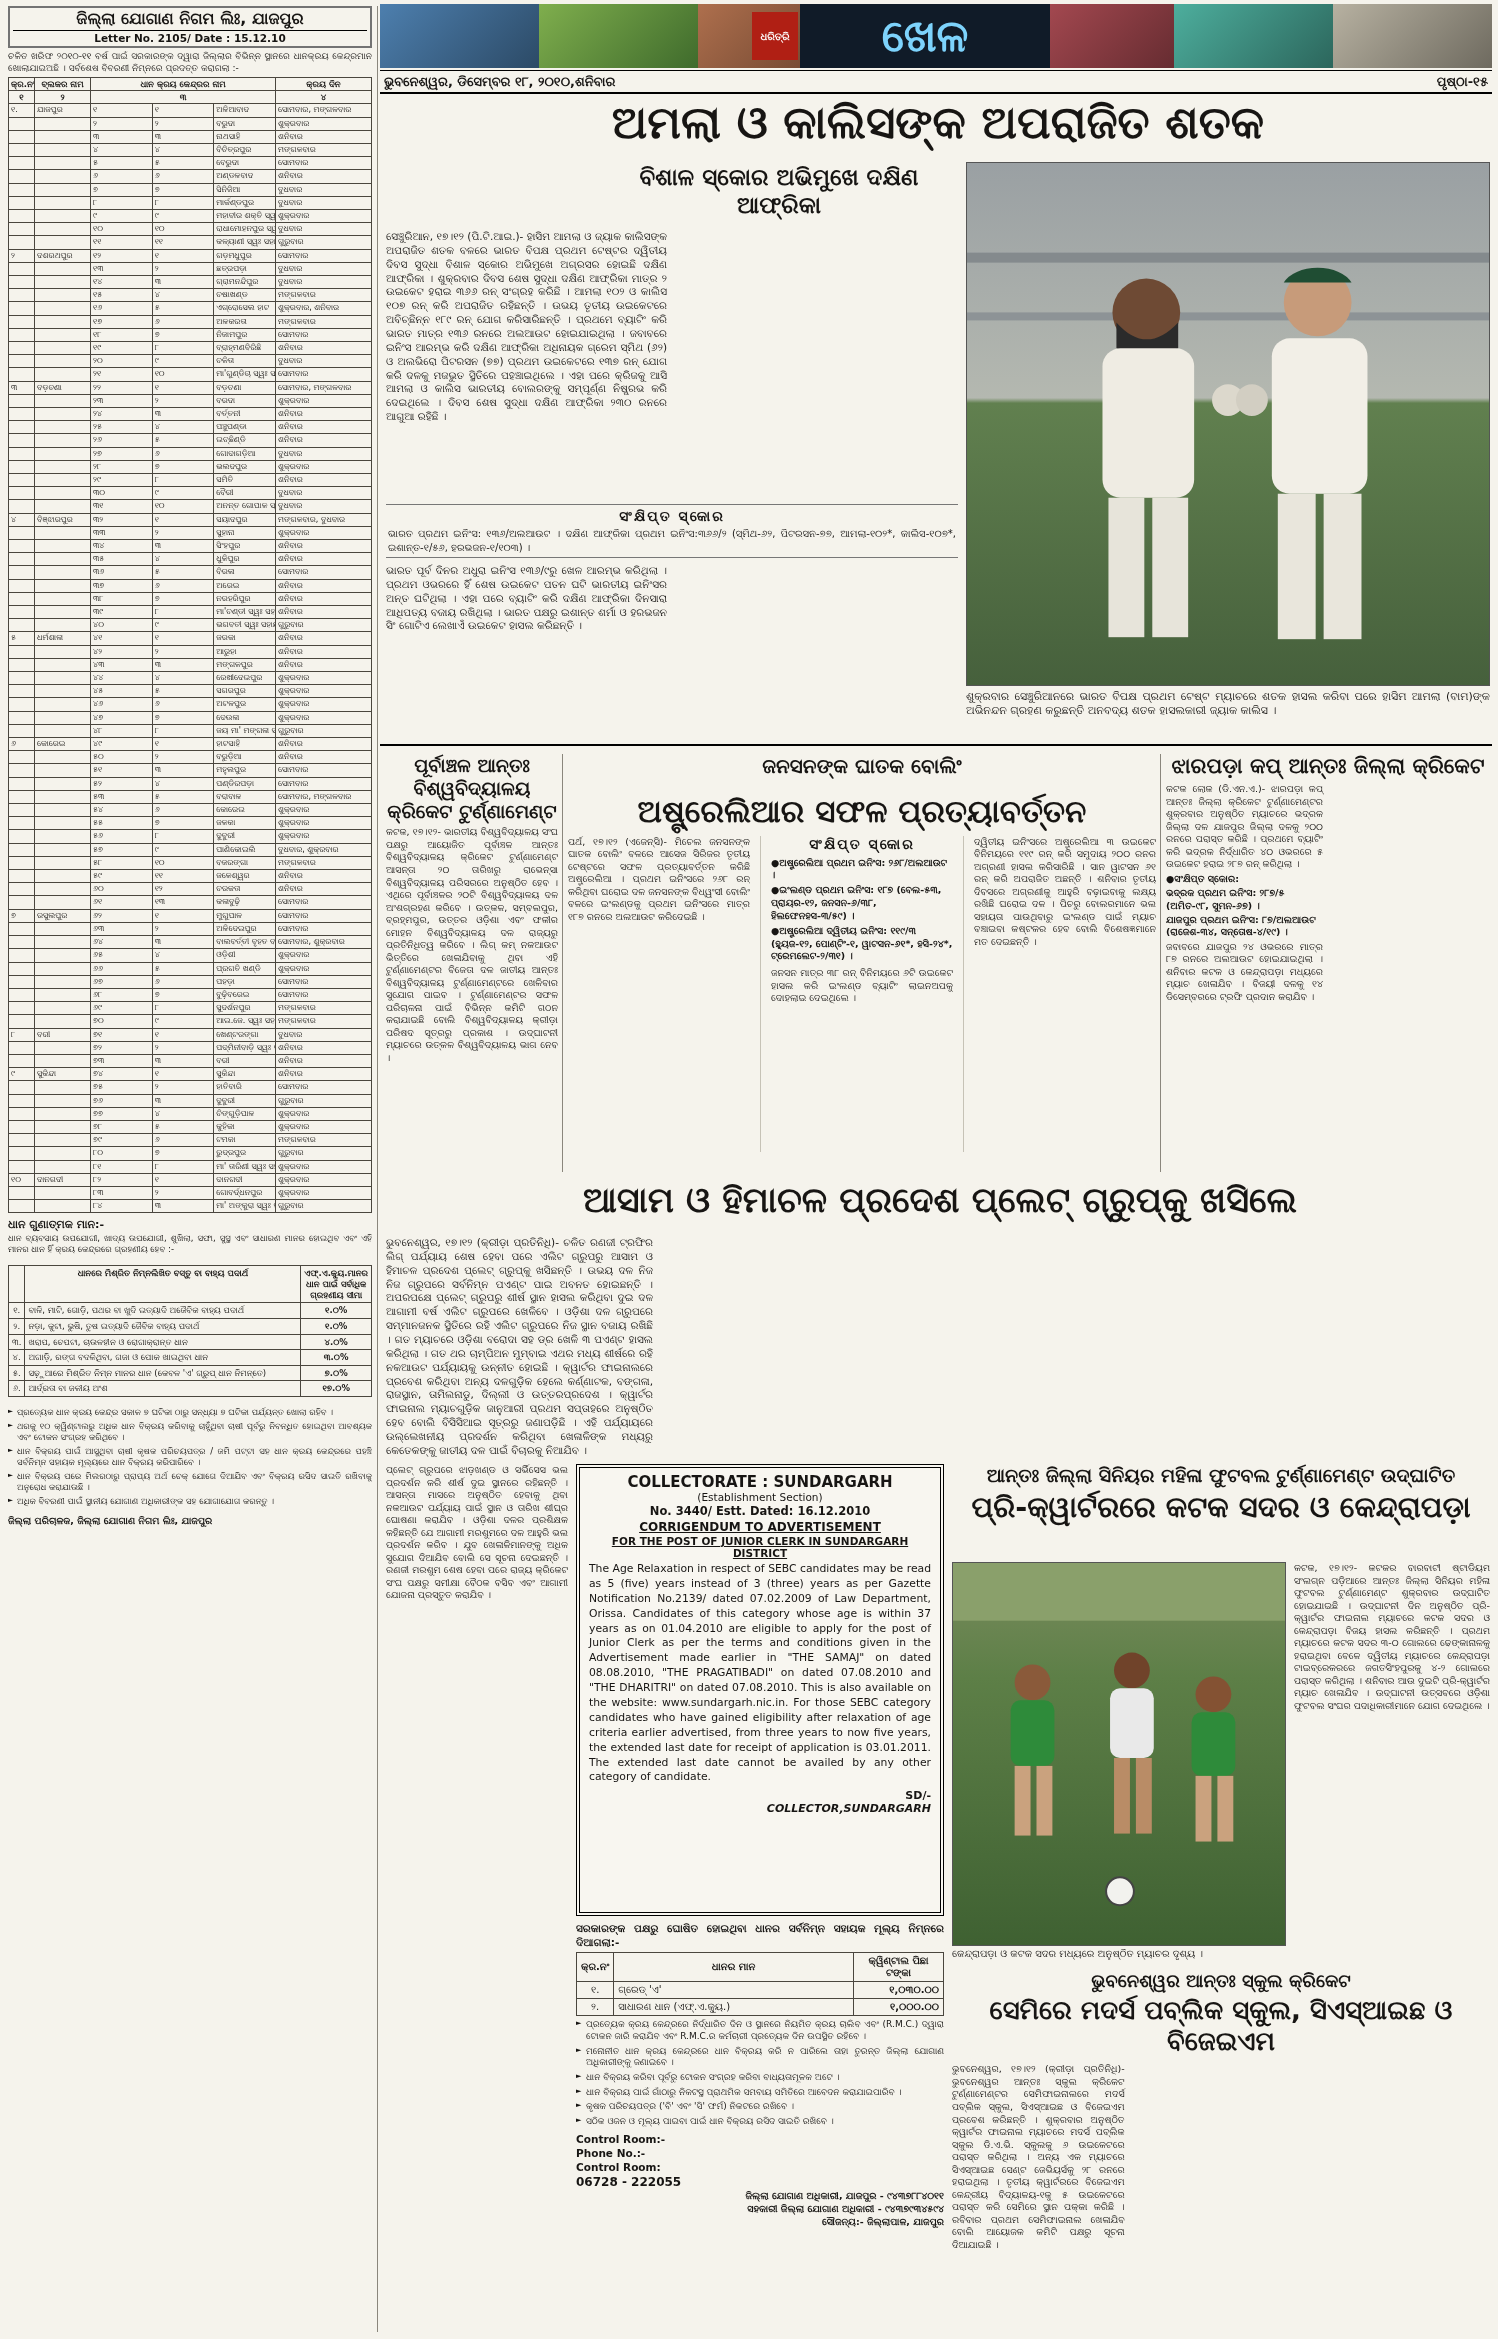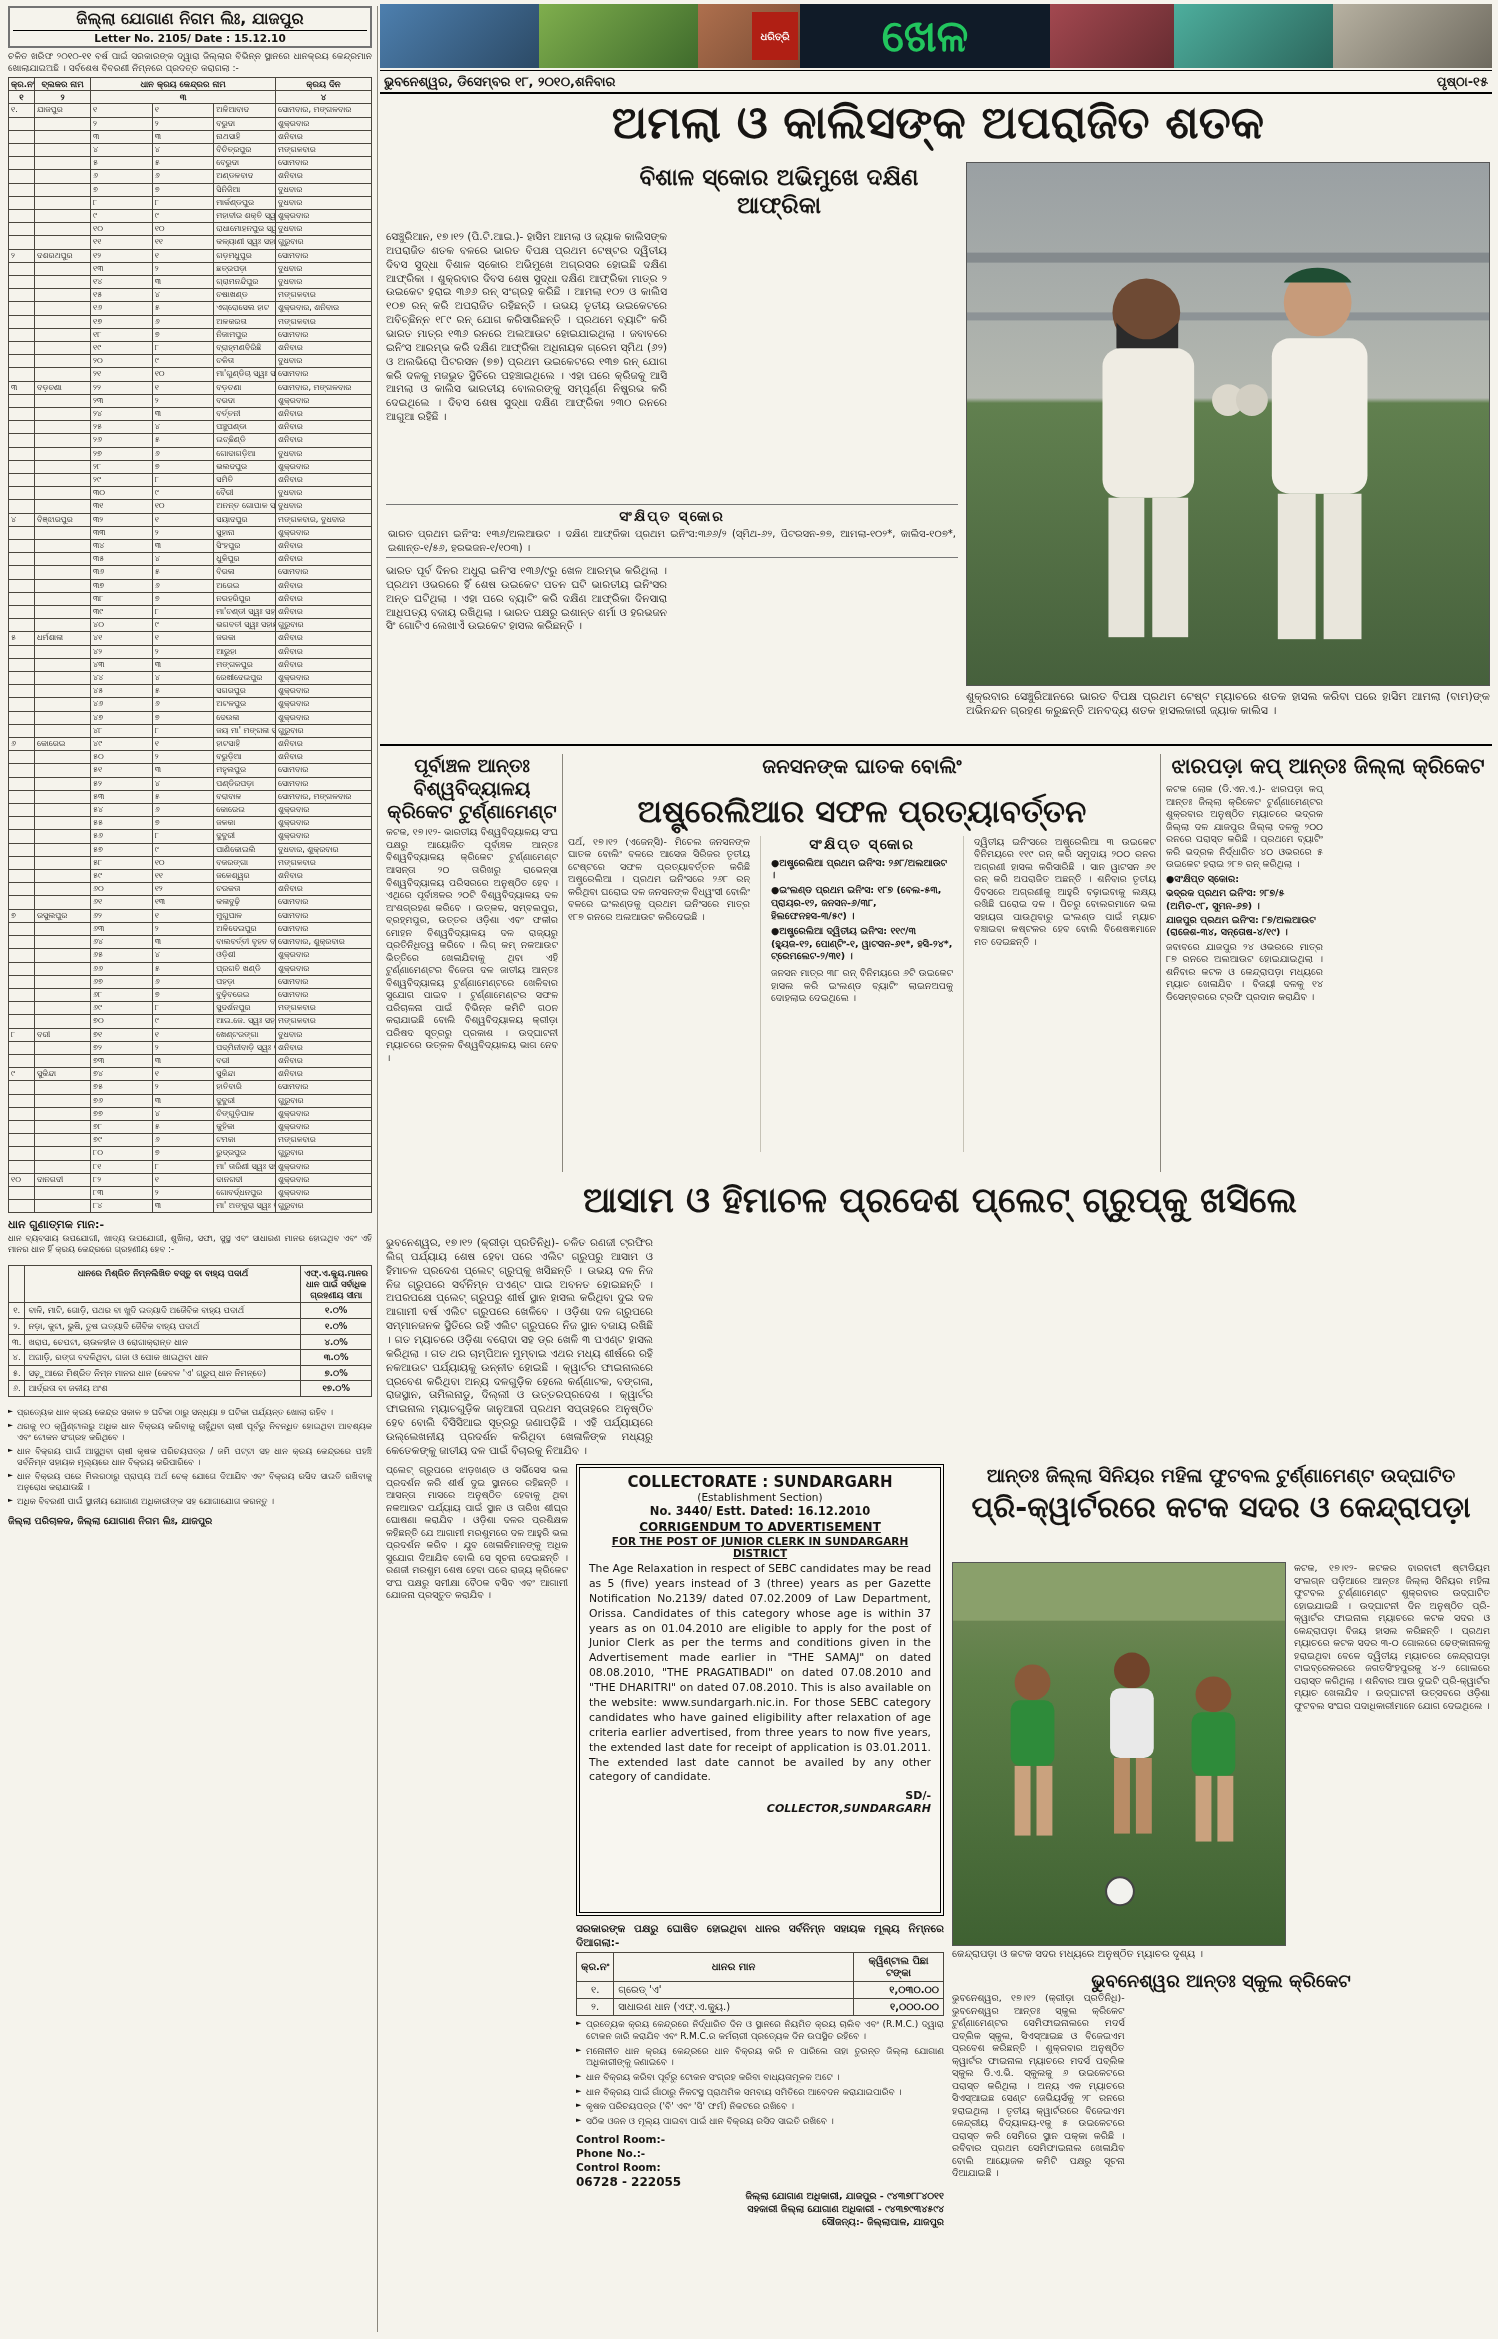--- a/index.html
+++ b/index.html
@@ -36,21 +36,21 @@
   .q-note::before { content:"►"; position:absolute; left:0; top:0; font-size:6.5px; }
   .q-sign { font-size:9.5px; font-weight:bold; text-align:left; margin-top:8px; }
   
   .masthead { position:absolute; left:380px; top:4px; width:1112px; height:64px; display:flex; overflow:hidden; background:#222; }
   .mtile { flex:1; height:100%; }
   .mt1{background:linear-gradient(135deg,#4d7fae,#2c4a66);} .mt2{background:linear-gradient(135deg,#7fae4d,#3f6b2c);}
   .mt3{background:linear-gradient(135deg,#ae6f4d,#66402c);} .mt4{background:linear-gradient(135deg,#9a9fae,#565b66);}
   .mt5{background:linear-gradient(135deg,#ae4d55,#662c31);} .mt6{background:linear-gradient(135deg,#4dae9d,#2c665c);}
   .mt7{background:linear-gradient(135deg,#b7b1a1,#6e6a5f);}
   .m-panel { position:absolute; left:420px; top:0; width:250px; height:64px; background:#101b28; display:flex; align-items:center; justify-content:center; }
-  .m-title { color:#22c55e; font-size:44px; font-weight:bold; line-height:1; }
+  .m-title { color:#7dd3fc; font-size:44px; font-weight:bold; line-height:1; }
   .m-brand { position:absolute; left:372px; top:8px; width:46px; height:48px; background:#b01f14; color:#fff; font-size:10px; font-weight:bold; display:flex; align-items:center; justify-content:center; text-align:center; line-height:1.1; }
   .datebar { position:absolute; left:380px; top:70px; width:1112px; height:24px; border-top:1px solid #000; border-bottom:2px solid #000; display:flex; align-items:center; justify-content:space-between; padding:0 4px; }
   .datebar span { font-size:13px; font-weight:bold; }
   
   .main-headline { position:absolute; left:386px; top:98px; width:1104px; height:58px; font-size:45px; font-weight:bold; text-align:center; line-height:1.1; overflow:hidden; }
   .main-sub { position:absolute; left:600px; top:164px; width:358px; height:60px; font-size:23px; font-weight:bold; text-align:center; line-height:1.2; overflow:hidden; }
   .main-body { position:absolute; left:386px; top:230px; width:572px; height:456px; overflow:hidden; }
   .bodytext { font-size:10.5px; line-height:1.32; text-align:justify; }
   .cols-2 { column-count:2; column-gap:10px; column-rule:1px solid #c6c2b6; column-fill:auto; }
   .cols-3 { column-count:3; column-gap:10px; column-rule:1px solid #c6c2b6; column-fill:auto; }
@@ -1130,20 +1130,21 @@
       <rect x="266" y="214" width="16" height="66" fill="#caa27e"></rect>
 
       <circle cx="168" cy="330" r="14" fill="#f2f2ee" stroke="#444" stroke-width="2"></circle>
     </svg>
   </div>
   <div class="fb-caption">କେନ୍ଦ୍ରାପଡ଼ା ଓ କଟକ ସଦର ମଧ୍ୟରେ ଅନୁଷ୍ଠିତ ମ୍ୟାଚର ଦୃଶ୍ୟ ।</div>
   <div class="fb-body small-body">କଟକ, ୧୭।୧୨- କଟକର ବାରବାଟୀ ଷ୍ଟାଡିୟମ ସଂଲଗ୍ନ ପଡ଼ିଆରେ ଆନ୍ତଃ ଜିଲ୍ଲା ସିନିୟର ମହିଳା ଫୁଟବଲ ଟୁର୍ଣ୍ଣାମେଣ୍ଟ ଶୁକ୍ରବାର ଉଦ୍‌ଘାଟିତ ହୋଇଯାଇଛି । ଉଦ୍‌ଘାଟନୀ ଦିନ ଅନୁଷ୍ଠିତ ପ୍ରି-କ୍ୱାର୍ଟର ଫାଇନାଲ ମ୍ୟାଚରେ କଟକ ସଦର ଓ କେନ୍ଦ୍ରାପଡ଼ା ବିଜୟ ହାସଲ କରିଛନ୍ତି । ପ୍ରଥମ ମ୍ୟାଚରେ କଟକ ସଦର ୩-୦ ଗୋଲରେ ଢେଙ୍କାନାଳକୁ ହରାଇଥିବା ବେଳେ ଦ୍ୱିତୀୟ ମ୍ୟାଚରେ କେନ୍ଦ୍ରାପଡ଼ା ଟାଇବ୍ରେକରରେ ଜଗତସିଂହପୁରକୁ ୪-୨ ଗୋଲରେ ପରାସ୍ତ କରିଥିଲା । ଶନିବାର ଆଉ ଦୁଇଟି ପ୍ରି-କ୍ୱାର୍ଟର ମ୍ୟାଚ ଖେଳାଯିବ । ଉଦ୍‌ଘାଟନୀ ଉତ୍ସବରେ ଓଡ଼ିଶା ଫୁଟବଲ ସଂଘର ପଦାଧିକାରୀମାନେ ଯୋଗ ଦେଇଥିଲେ ।</div>
 
   <div class="school">
     <div class="school-strap">ଭୁବନେଶ୍ୱର ଆନ୍ତଃ ସ୍କୁଲ କ୍ରିକେଟ</div>
+    <div class="school-head">ସେମିରେ ମଦର୍ସ ପବ୍ଲିକ ସ୍କୁଲ, ସିଏସ୍‌ଆଇଛ ଓ ବିଜେଇଏମ</div>
     <div class="school-cols cols-3 small-body">ଭୁବନେଶ୍ୱର, ୧୭।୧୨ (କ୍ରୀଡ଼ା ପ୍ରତିନିଧି)- ଭୁବନେଶ୍ୱର ଆନ୍ତଃ ସ୍କୁଲ କ୍ରିକେଟ ଟୁର୍ଣ୍ଣାମେଣ୍ଟର ସେମିଫାଇନାଲରେ ମଦର୍ସ ପବ୍ଲିକ ସ୍କୁଲ, ସିଏସ୍‌ଆଇଛ ଓ ବିଜେଇଏମ ପ୍ରବେଶ କରିଛନ୍ତି । ଶୁକ୍ରବାର ଅନୁଷ୍ଠିତ କ୍ୱାର୍ଟର ଫାଇନାଲ ମ୍ୟାଚରେ ମଦର୍ସ ପବ୍ଲିକ ସ୍କୁଲ ଡି.ଏ.ଭି. ସ୍କୁଲକୁ ୬ ଉଇକେଟରେ ପରାସ୍ତ କରିଥିଲା । ଅନ୍ୟ ଏକ ମ୍ୟାଚରେ ସିଏସ୍‌ଆଇଛ ସେଣ୍ଟ ଜେଭିୟର୍ସକୁ ୨୮ ରନରେ ହରାଇଥିଲା । ତୃତୀୟ କ୍ୱାର୍ଟରରେ ବିଜେଇଏମ କେନ୍ଦ୍ରୀୟ ବିଦ୍ୟାଳୟ-୧କୁ ୫ ଉଇକେଟରେ ପରାସ୍ତ କରି ସେମିରେ ସ୍ଥାନ ପକ୍କା କରିଛି । ରବିବାର ପ୍ରଥମ ସେମିଫାଇନାଲ ଖେଳାଯିବ ବୋଲି ଆୟୋଜକ କମିଟି ପକ୍ଷରୁ ସୂଚନା ଦିଆଯାଇଛି ।</div>
   </div>
 
   <div class="msp">
     <div class="msp-title">ସରକାରଙ୍କ ପକ୍ଷରୁ ଘୋଷିତ ହୋଇଥିବା ଧାନର ସର୍ବନିମ୍ନ ସହାୟକ ମୂଲ୍ୟ ନିମ୍ନରେ ଦିଆଗଲା:-</div>
     <table class="msp-table">
       <thead>
         <tr>
           <th class="msp-sl">କ୍ର.ନଂ</th>
           <th>ଧାନର ମାନ</th>

